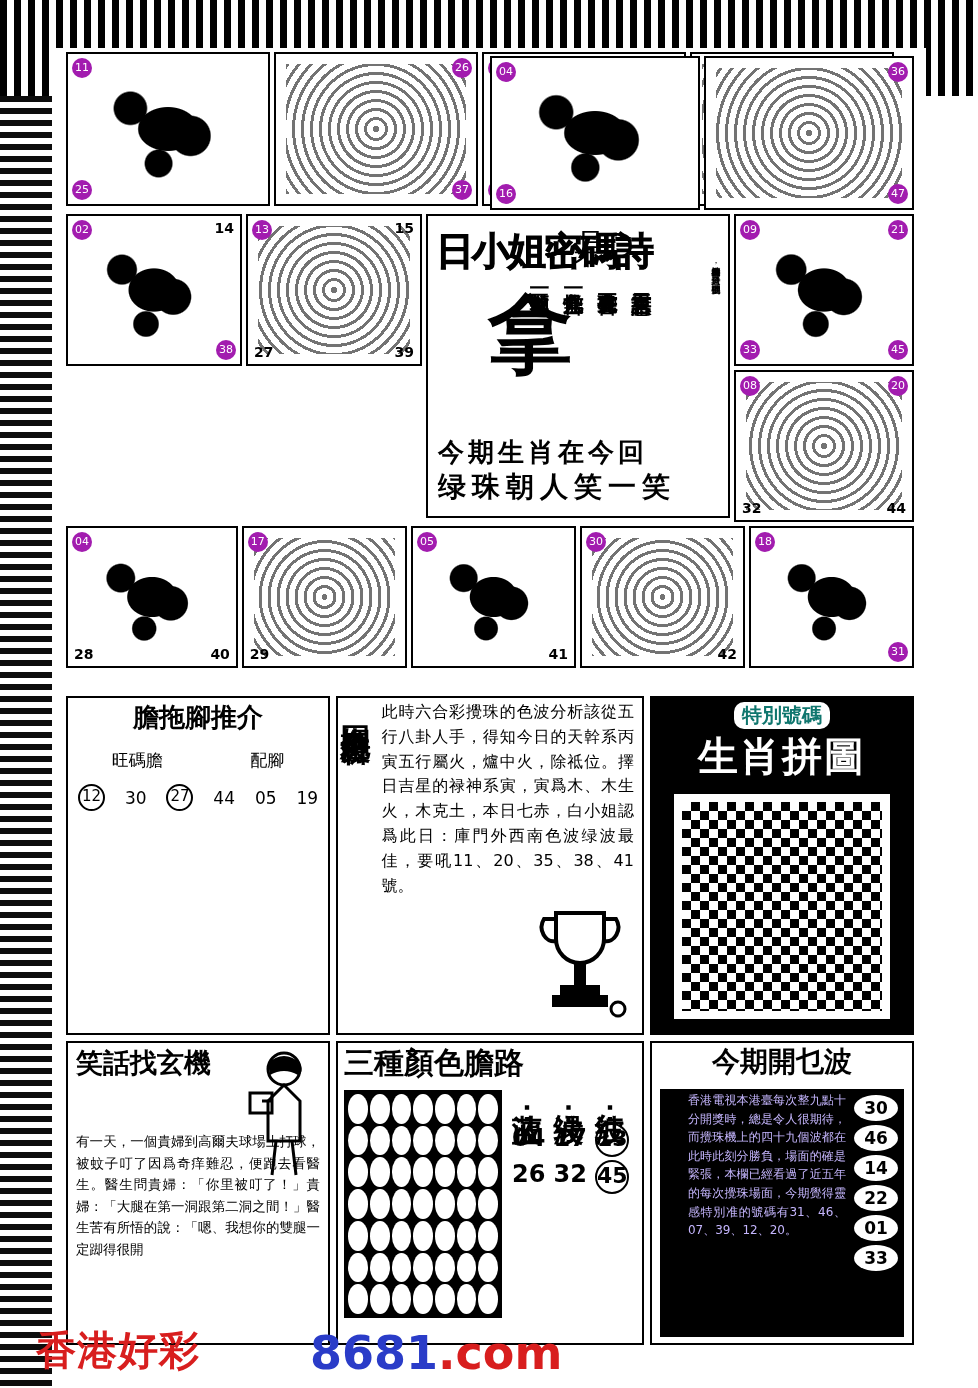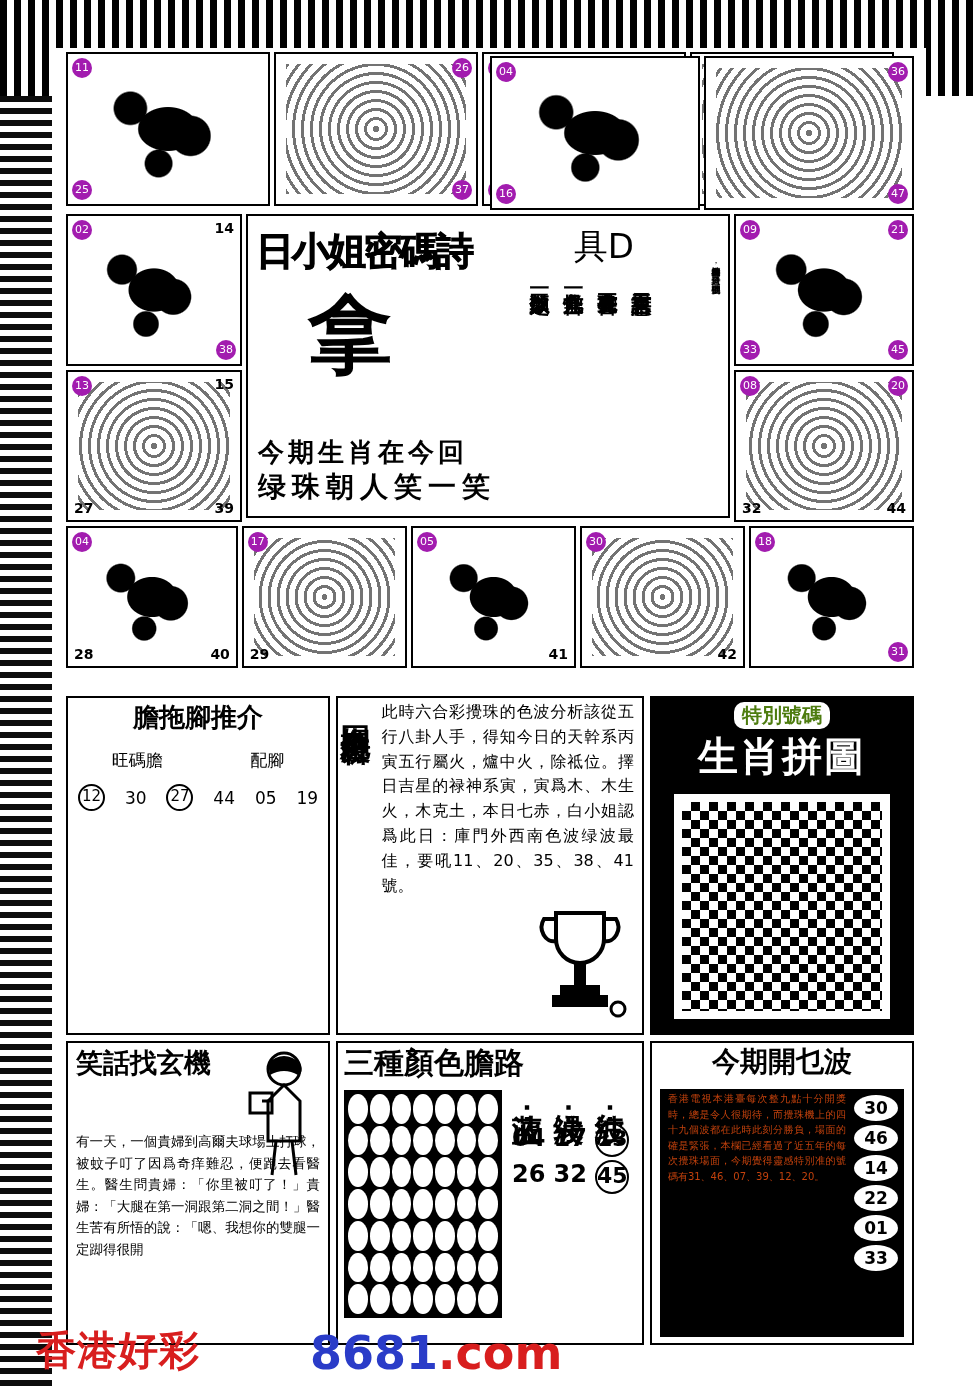--- a/index.html
+++ b/index.html
@@ -138,21 +138,21 @@
           <div class="num bl">16</div>
         </div>
         <div class="cell" style="width:208px;height:150px">
           <div class="art2"></div>
           <div class="num tr">36</div>
           <div class="num br">47</div>
         </div>
       </div>
 
       <div class="row">
-        <div style="display:flex;flex-direction:column;gap:4px;">
+        <div style="display:flex;flex-direction:row;gap:4px;">
           <div class="cell" style="width:172px;height:148px">
             <div class="art"></div>
             <div class="num tl">02</div>
             <div class="numplain tr">14</div>
             <div class="num br">38</div>
           </div>
           <div class="cell" style="width:172px;height:148px">
             <div class="art2"></div>
             <div class="num tl">13</div>
             <div class="numplain tr">15</div>
@@ -254,21 +254,21 @@
               <rect x="42" y="64" width="12" height="22" fill="#000"></rect>
               <rect x="28" y="86" width="40" height="10" fill="#000"></rect>
               <rect x="20" y="96" width="56" height="12" fill="#000"></rect>
               <circle cx="86" cy="110" r="7" fill="none" stroke="#000" stroke-width="3"></circle>
             </svg>
           </div>
         </div>
 
         <div class="panel blackbox" style="width:262px;height:335px">
           <div style="text-align:center;padding-top:4px;">
-            <span style="display:inline-block;background:#fff;color:#4d7c0f;font-weight:bold;font-size:20px;padding:0 8px;border-radius:10px;">特別號碼</span>
+            <span style="display:inline-block;background:#fff;color:#0f766e;font-weight:bold;font-size:20px;padding:0 8px;border-radius:10px;">特別號碼</span>
           </div>
           <div style="text-align:center;font-size:40px;font-weight:bold;color:#fff;letter-spacing:2px;">生肖拼圖</div>
           <div style="position:absolute;left:22px;top:96px;right:22px;bottom:14px;background:#fff;">
             <div class="mos-inner"></div>
           </div>
         </div>
       </div>
 
       <div class="prow">
 
@@ -355,21 +355,21 @@
                 <div class="cwnums"><span class="circled" style="width:30px;height:30px;line-height:27px;font-size:22px;">13</span></div>
                 <div class="cwnums"><span class="circled" style="width:30px;height:30px;line-height:27px;font-size:22px;">45</span></div>
               </div>
             </div>
           </div>
         </div>
 
         <div class="panel" style="width:262px;height:300px">
           <div style="font-size:28px;font-weight:bold;text-align:center;">今期開乜波</div>
           <div class="blackbox" style="position:absolute;left:8px;top:46px;right:8px;bottom:6px;display:flex;">
-            <div class="ptext" style="color:#c2410c;font-size:10px;line-height:1.55;flex:1;">香港電視本港臺每次整九點十分開獎時，總是令人很期待，而攪珠機上的四十九個波都在此時此刻分勝負，場面的確是緊張，本欄已經看過了近五年的每次攪珠場面，今期覺得靈感特別准的號碼有31、46、07、39、12、20。</div>
+            <div class="ptext" style="color:#c4b5fd;font-size:12px;line-height:1.55;flex:1;margin-left:20px;">香港電視本港臺每次整九點十分開獎時，總是令人很期待，而攪珠機上的四十九個波都在此時此刻分勝負，場面的確是緊張，本欄已經看過了近五年的每次攪珠場面，今期覺得靈感特別准的號碼有31、46、07、39、12、20。</div>
             <div class="ballcol" style="padding:6px 6px 6px 0;">
               <div class="ball">30</div>
               <div class="ball">46</div>
               <div class="ball">14</div>
               <div class="ball">22</div>
               <div class="ball">01</div>
               <div class="ball">33</div>
             </div>
           </div>
         </div>

